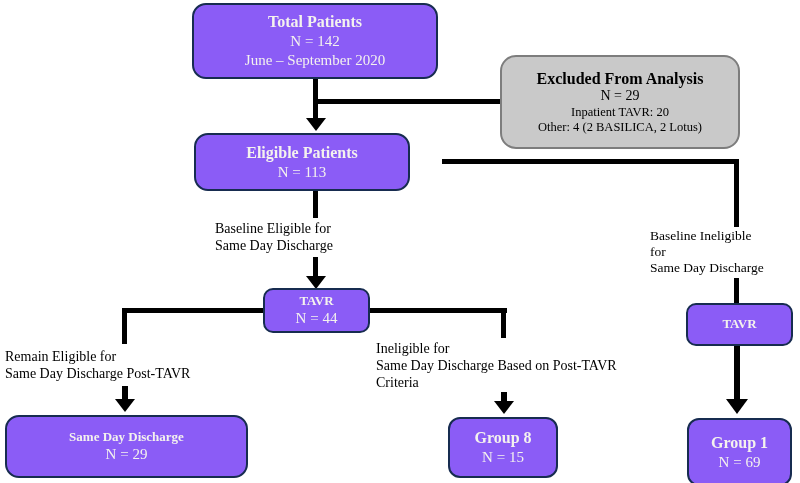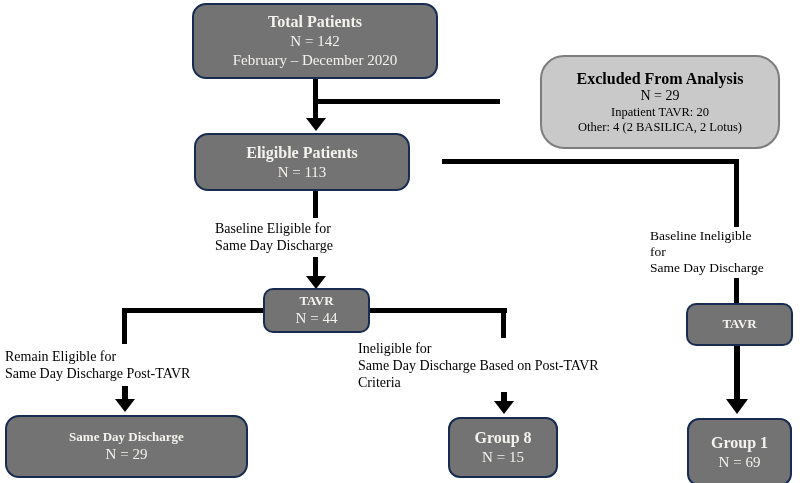--- a/index.html
+++ b/index.html
@@ -2,31 +2,31 @@
 <html><head>
 <meta charset="utf-8">
 <style>
   html,body { margin:0; padding:0; background:#ffffff; }
   #canvas {
     position:relative; width:800px; height:483px; background:#ffffff;
     font-family:"Liberation Serif", serif; overflow:hidden;
   }
   .node {
     position:absolute; box-sizing:border-box; z-index:2;
-    background:#737373; border:2px solid #172c50; border-radius:14px;
+    background:#8b5cf6; border:2px solid #172c50; border-radius:14px;
     color:#f4f2ee; display:flex; flex-direction:column;
     align-items:center; justify-content:center; text-align:center;
     line-height:1.25;
   }
   .node .title { font-weight:bold; font-size:16px; }
   .node .title.big { font-size:13px; }
   .node .sub { font-size:15px; }
   .node.excluded {
     background:#c9c9c9; border:2px solid #7d7d7d; color:#000000;
-    border-radius:24px; line-height:1.2;margin-left:40px;
+    border-radius:16px; line-height:1.2;
   }
   .node.excluded .title { font-size:16px; }
   .node.excluded .n { font-size:14px; }
   .node.excluded .reason { font-size:12.5px; }
   .line { position:absolute; background:#000000; z-index:1; }
   .arr { position:absolute; width:0; height:0; z-index:1;
          border-left:10px solid transparent; border-right:10px solid transparent;
          border-top:13px solid #000000; }
   .arr.big { border-left:11px solid transparent; border-right:11px solid transparent;
              border-top:15px solid #000000; }
@@ -69,30 +69,30 @@
   </div>
   <div class="edge-label" style="left:650px; top:228px; width:175px; font-size:13.5px;">
     <div>Baseline Ineligible</div>
     <div>for</div>
     <div>Same Day Discharge</div>
   </div>
   <div class="edge-label" style="left:5px; top:349px; width:244px;">
     <div>Remain Eligible for</div>
     <div>Same Day Discharge Post-TAVR</div>
   </div>
-  <div class="edge-label" style="left:358px; top:341px; width:292px;">
+  <div class="edge-label" style="left:376px; top:341px; width:292px;">
     <div>Ineligible for</div>
     <div>Same Day Discharge Based on Post-TAVR</div>
     <div>Criteria</div>
   </div>
 
   <div class="node" style="left:192px; top:3px; width:246px; height:76px;">
     <div class="title">Total Patients</div>
     <div class="sub">N = 142</div>
-    <div class="sub">February – December 2020</div>
+    <div class="sub">June – September 2020</div>
   </div>
 
   <div class="node excluded" style="left:500px; top:55px; width:240px; height:94px;">
     <div class="title">Excluded From Analysis</div>
     <div class="n">N = 29</div>
     <div class="reason">Inpatient TAVR: 20</div>
     <div class="reason">Other: 4 (2 BASILICA, 2 Lotus)</div>
   </div>
 
   <div class="node" style="left:194px; top:133px; width:216px; height:58px;">

